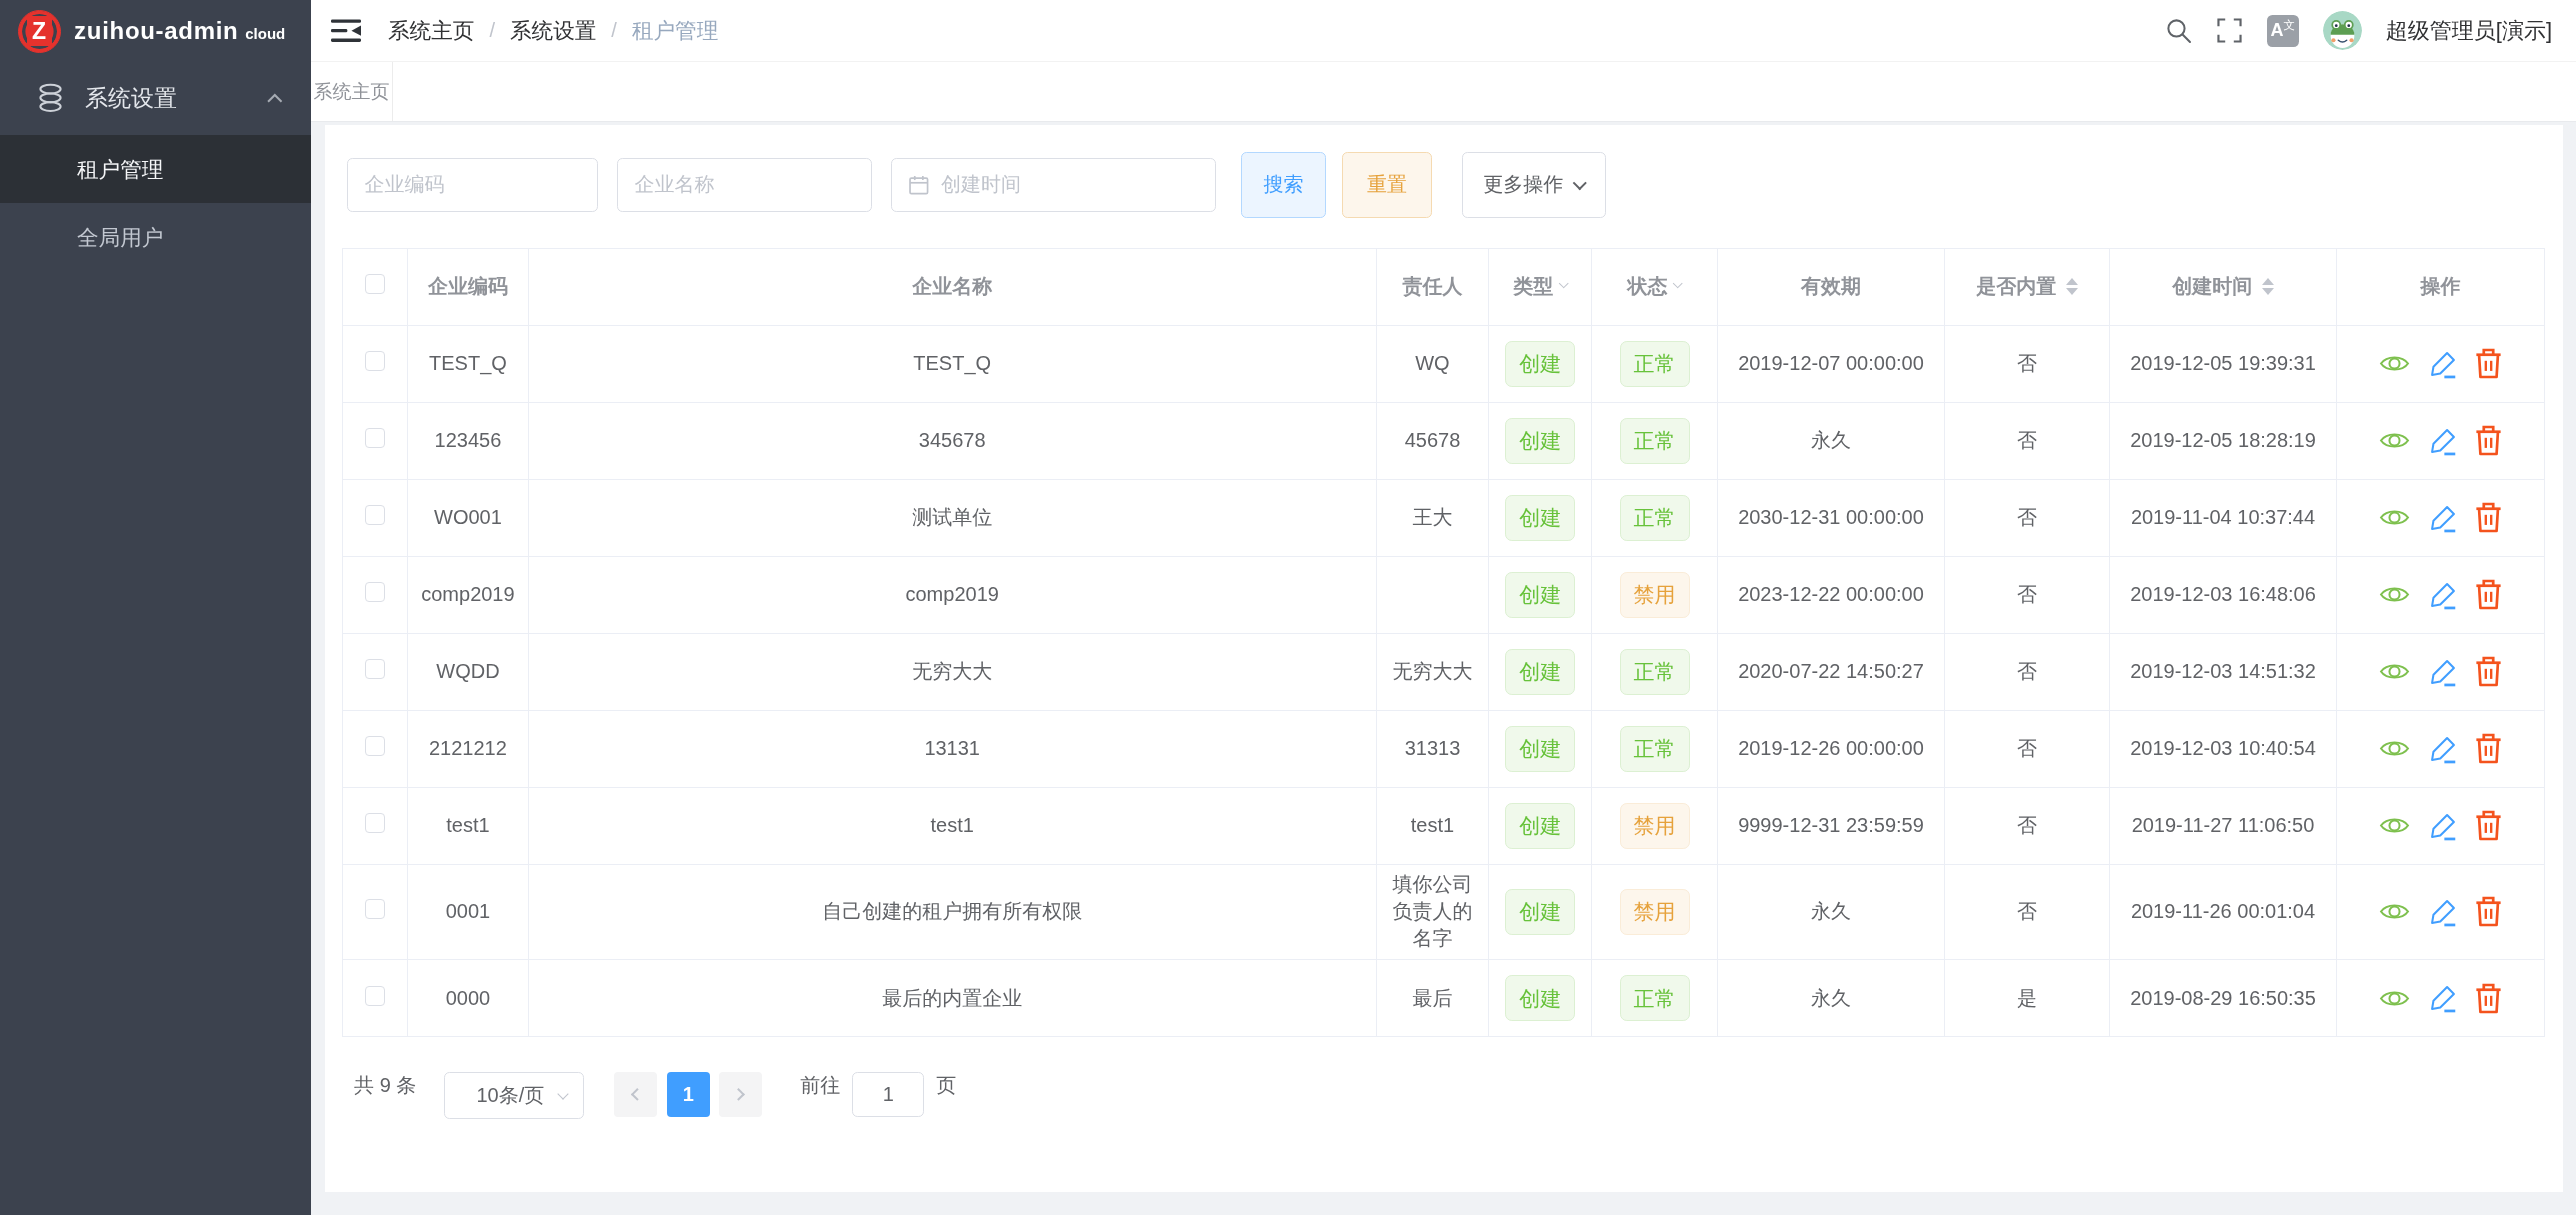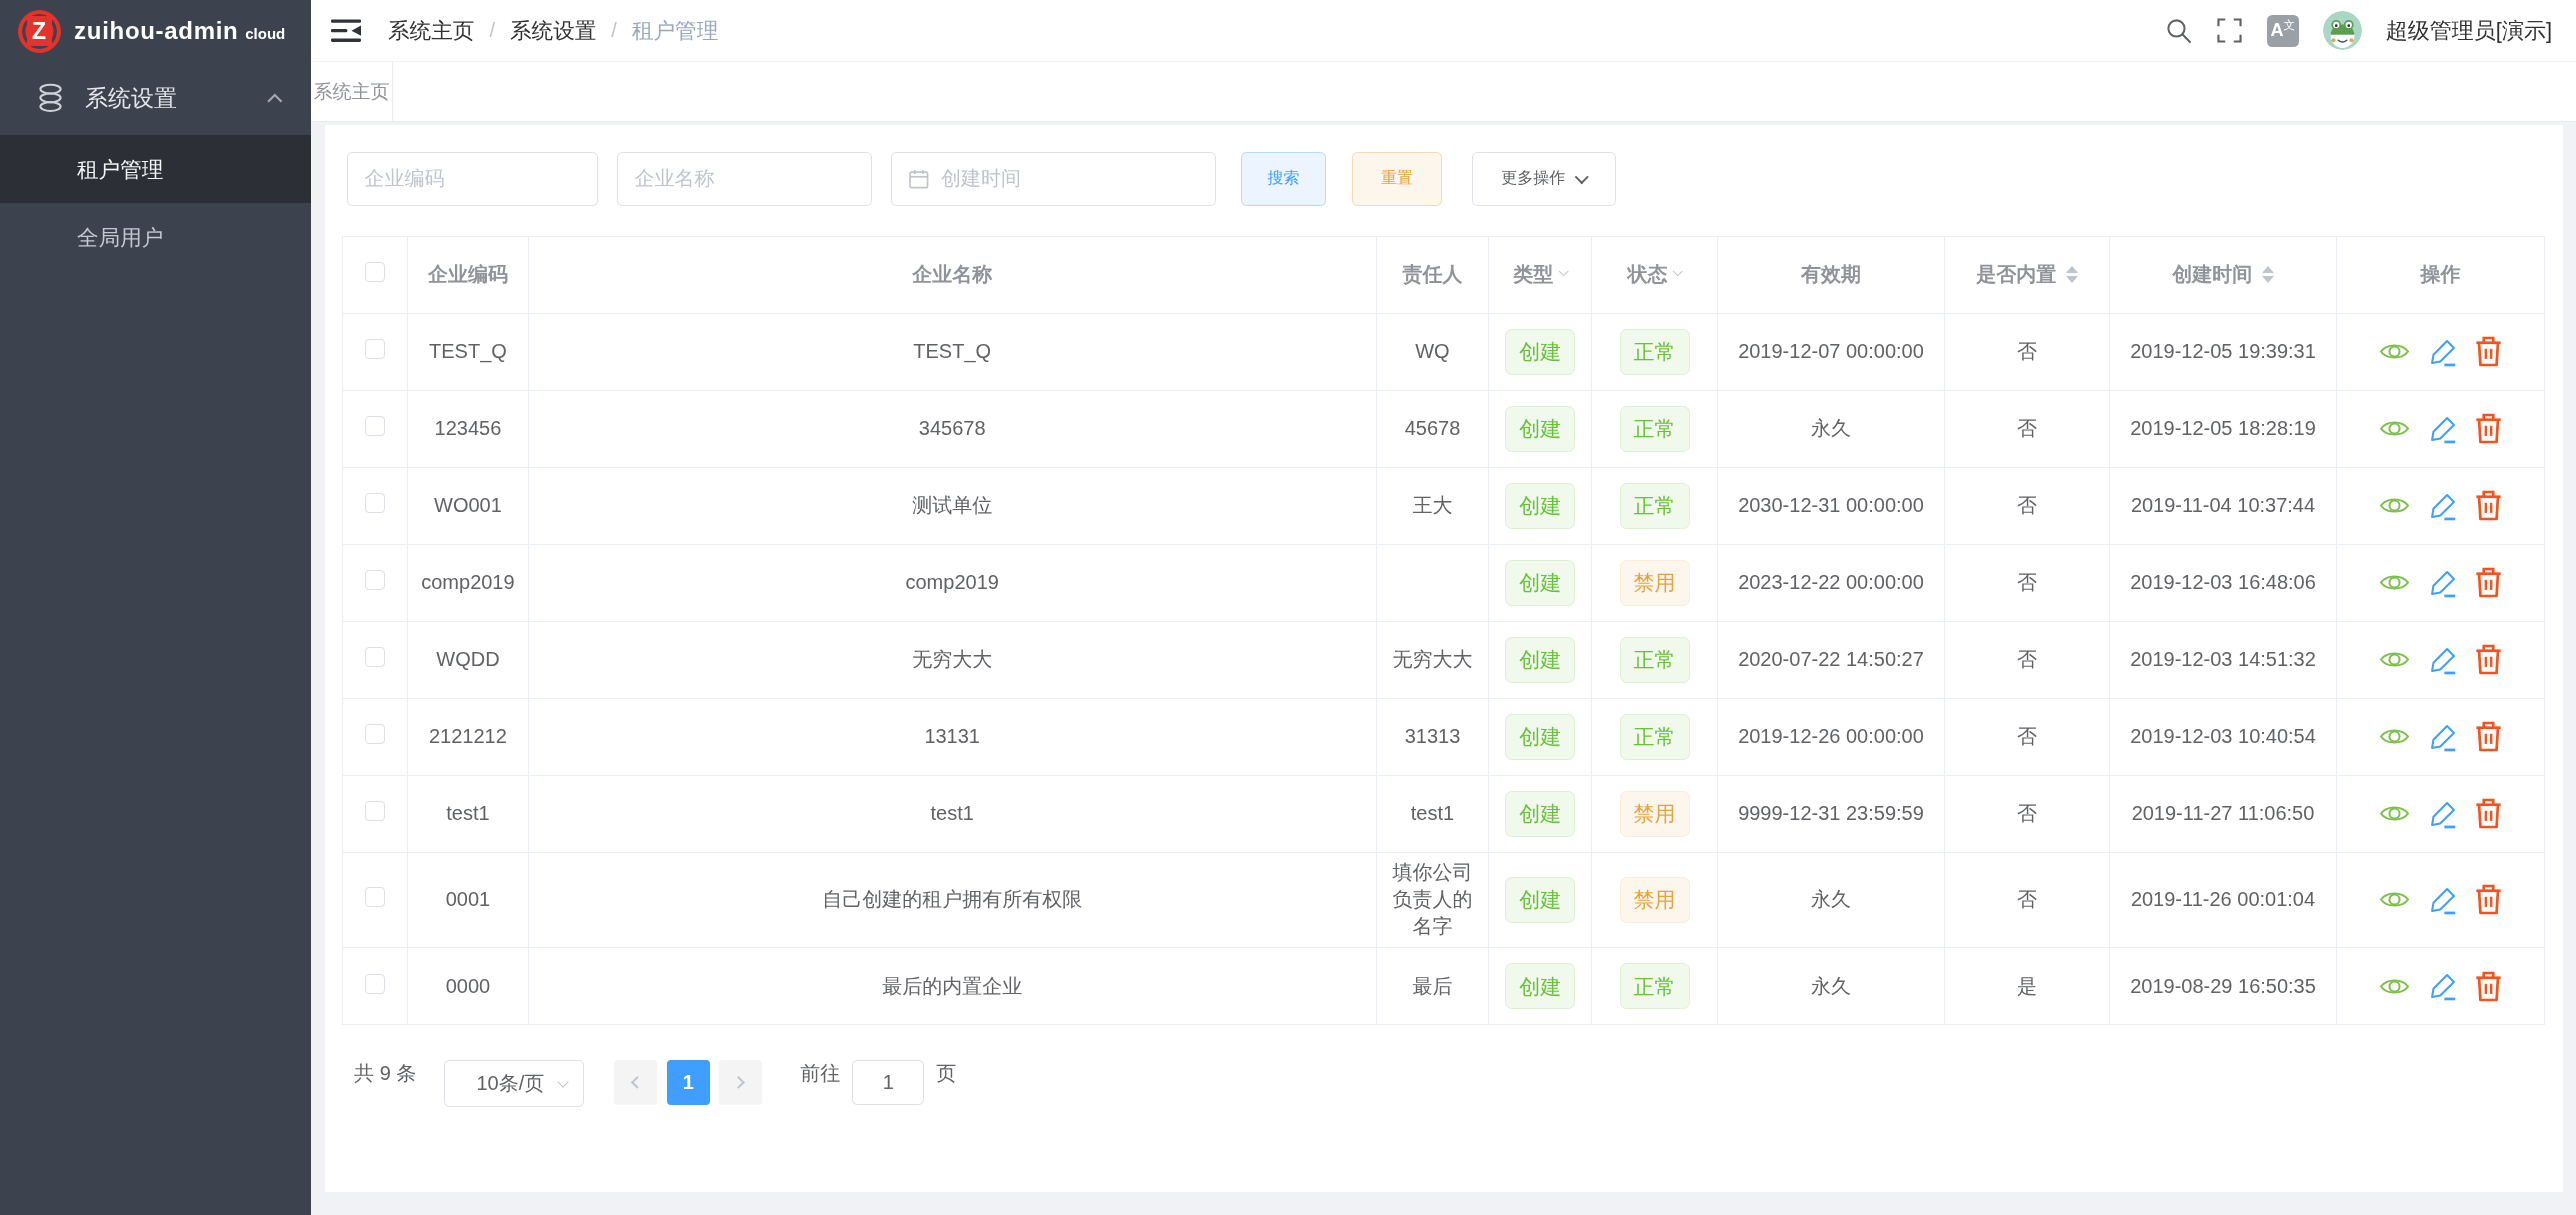--- a/index.html
+++ b/index.html
@@ -51,24 +51,24 @@
   .filters { display:flex; align-items:center; padding-left:5.4px; gap:0; }
   .f-input { height:54px; border:1.4px solid #dcdfe6; border-radius:5.4px; background:#fff;
     display:flex; align-items:center; padding:0 16px; margin-right:19px; }
   .f-input input { border:none; outline:none; font-size:20px; color:#606266; width:100%;
     font-family:inherit; background:transparent; }
   .f-input input::placeholder { color:#c0c4cc; }
   .f-code  { width:251px; }
   .f-name  { width:255px; }
   .f-date  { width:325px; }
   .f-date svg { margin-right:10.8px; flex:0 0 auto; }
-  .btn { height:54px; border-radius:5.4px; font-size:16px; cursor:pointer; display:flex;
+  .btn { height:66px; border-radius:5.4px; font-size:20px; cursor:pointer; display:flex;
     align-items:center; justify-content:center; font-family:inherit; }
   .btn-search { width:85px; background:#ecf5ff; border:1.4px solid #b3d8ff; color:#409eff; margin-left:5.4px;}
-  .btn-reset  { width:90px; background:#fdf6ec; border:1.4px solid #f5dab1; color:#e6a23c; margin-left:26px;}
+  .btn-reset  { width:90px; background:#fdf6ec; border:1.4px solid #f5dab1; color:#e6a23c; margin-left:16px;}
   .btn-more   { width:144px; background:#fff; border:1.4px solid #dcdfe6; color:#606266; margin-left:30px; gap:12px;}
   .chev { width:9.5px; height:9.5px; border-right:2px solid #606266; border-bottom:2px solid #606266;
     transform:rotate(45deg); margin-top:-4px; }
 
   
   table { border-collapse:collapse; width:100%; margin-top:30px; table-layout:fixed; }
   th,td { border:1.4px solid #ebeef5; text-align:center; vertical-align:middle;
     font-size:20px; padding:6.8px 9.5px; word-break:break-word; }
   th { color:#909399; font-weight:bold; height:77px; }
   td { color:#606266; height:77px; }

